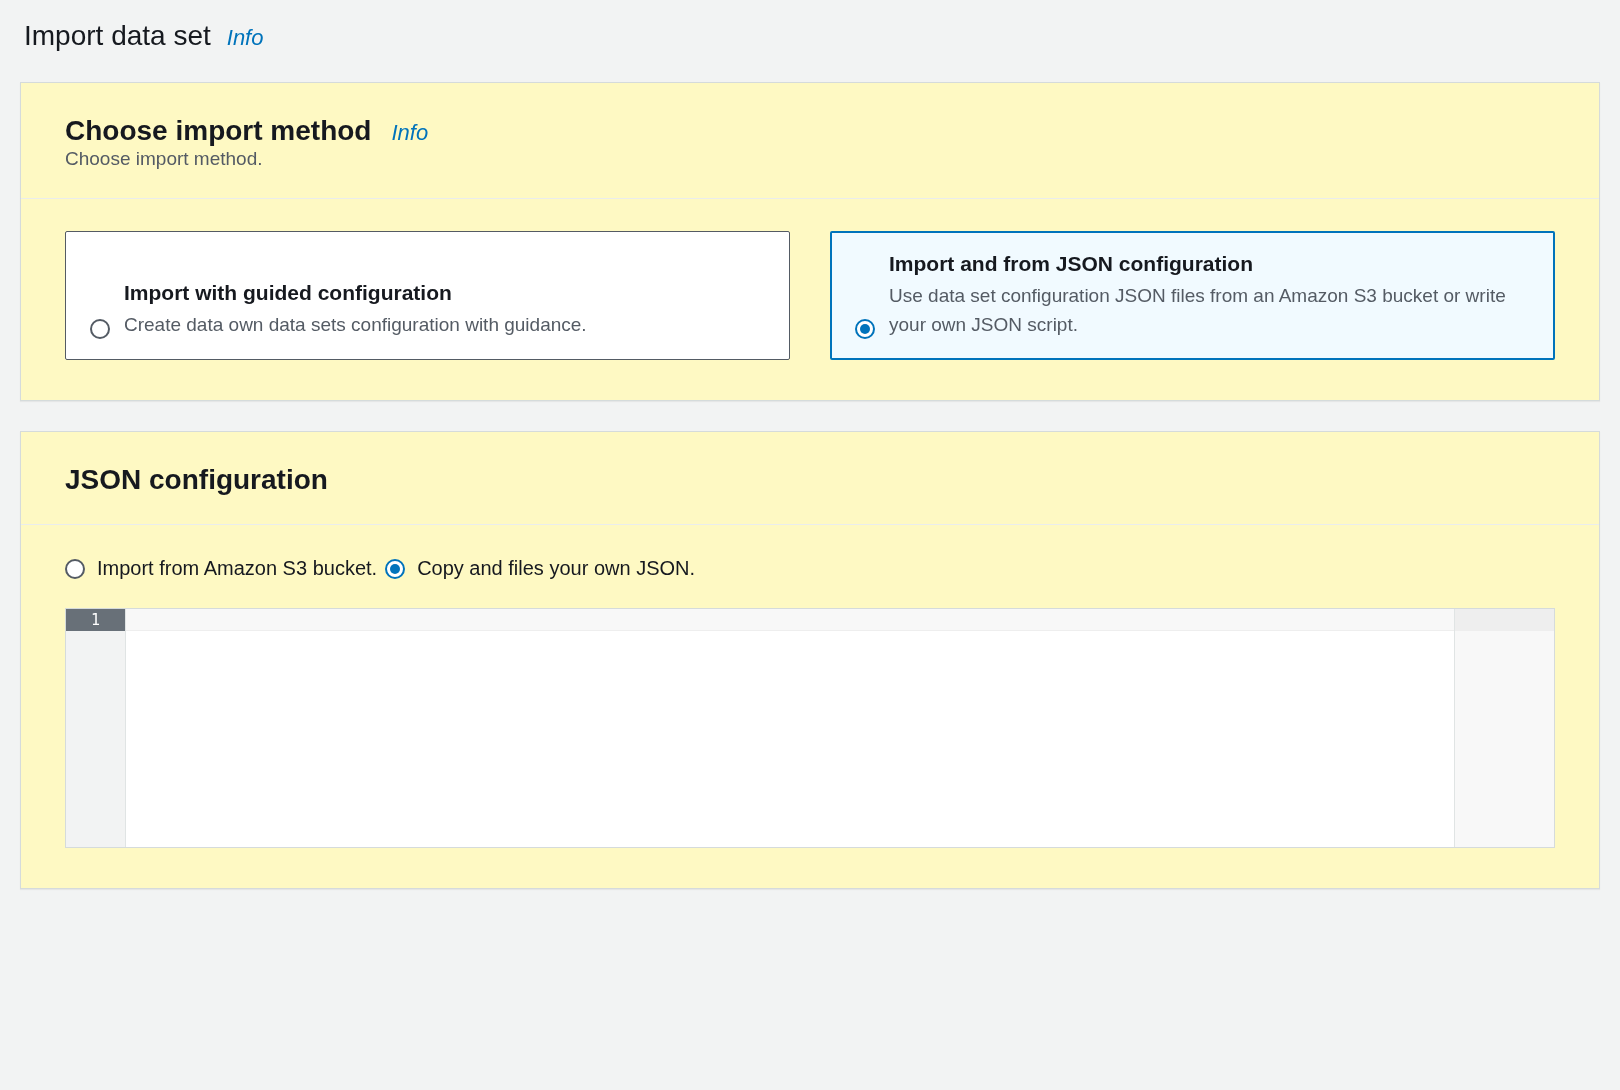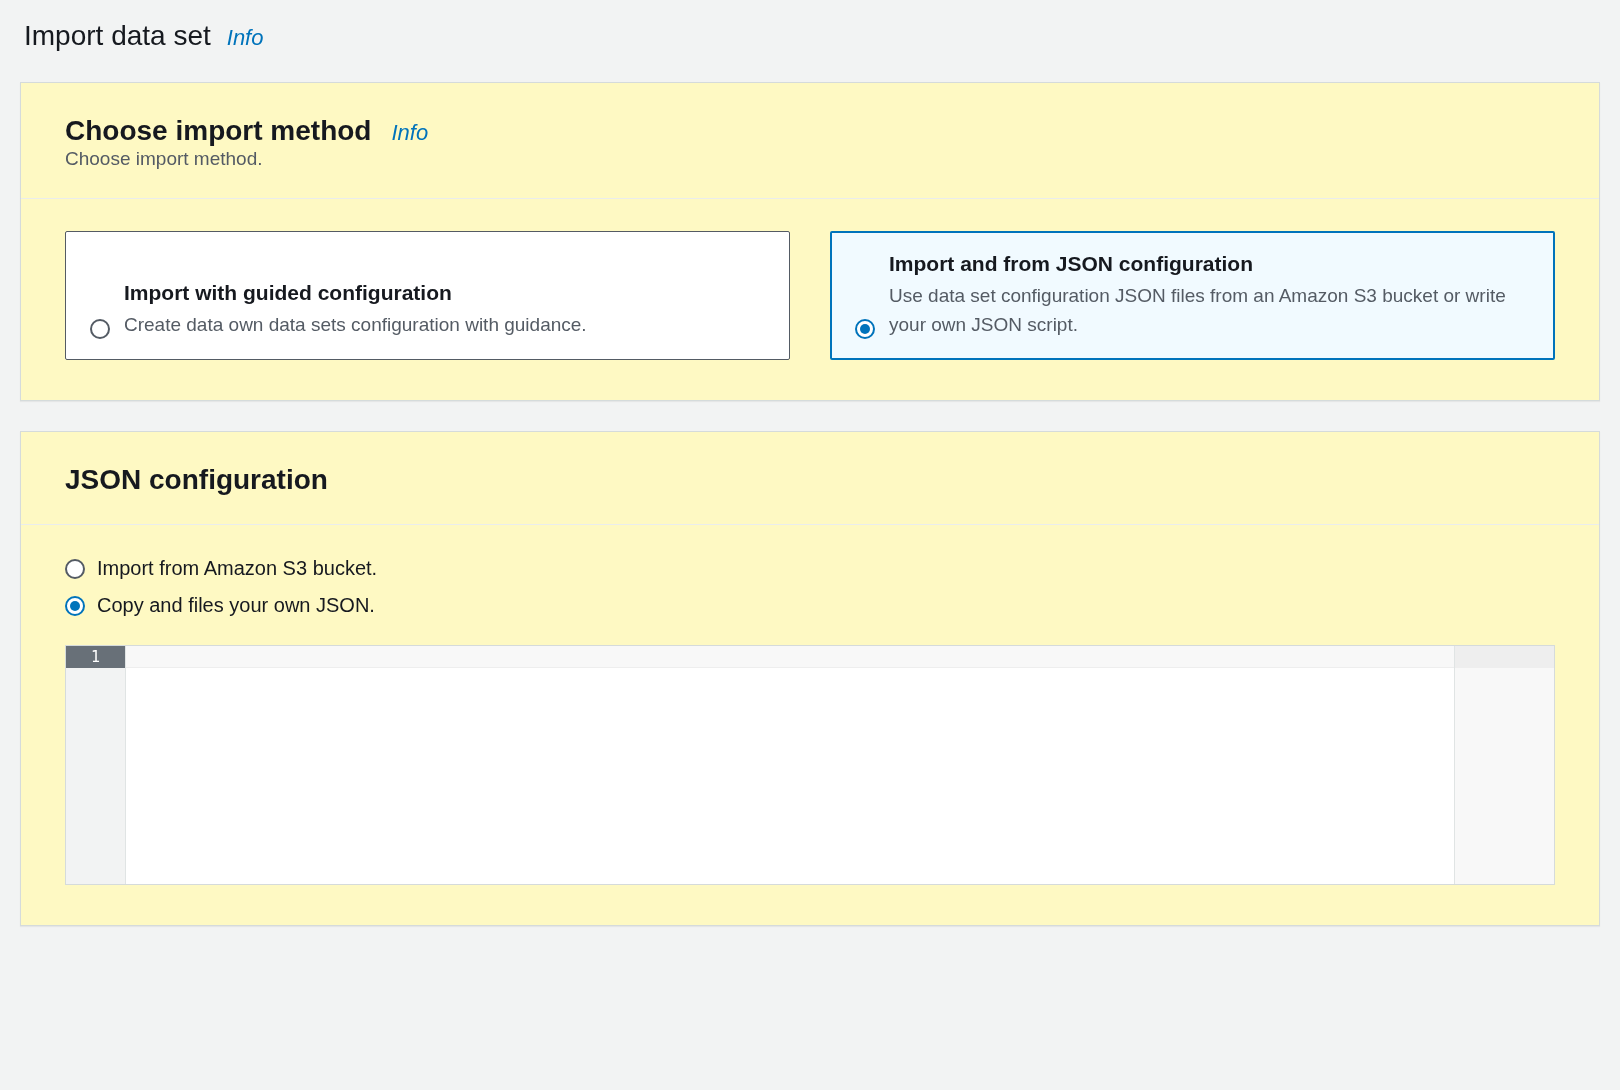--- a/index.html
+++ b/index.html
@@ -116,22 +116,22 @@
       font-weight: 700;
       color: #16191f;
     }
     .tile-desc {
       font-size: 19px;
       color: #545b64;
       line-height: 1.5;
     }
     .radio-list {
       display: flex;
-      flex-direction: column;
-      gap: 14px;
+      flex-direction: row;
+      gap: 8px;
       margin-bottom: 28px;
     }
     .radio-item {
       display: flex;
       align-items: center;
       gap: 12px;
       cursor: pointer;
     }
     .radio-item .radio-outer {
       margin-top: 0;

